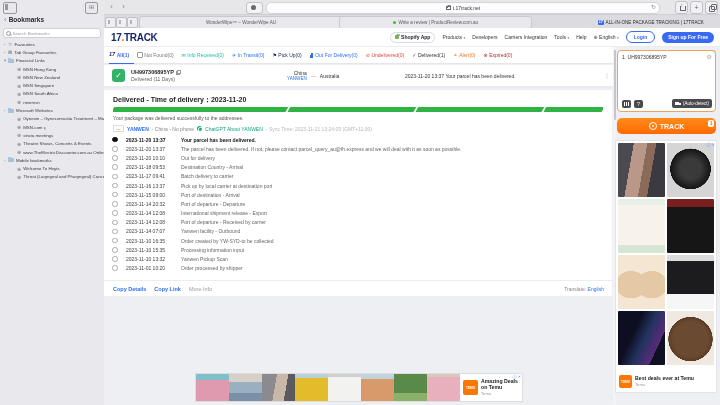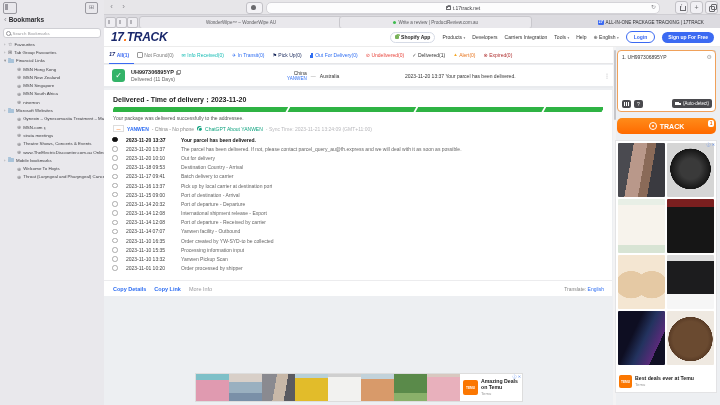--- a/index.html
+++ b/index.html
@@ -46,21 +46,21 @@
   .bm .chev{width:4px;color:#8a8a8e;font-size:4.4px;flex:none;}
   .bmic{flex:none;margin-right:2px;}
   .ic-star::before{content:"☆";color:#6a6a6e;font-size:5px;}
   .ic-tabgrp::before{content:"⊞";color:#6a6a6e;font-size:5px;}
   .ic-folder{width:6px;height:4px;background:#a9c3d9;border-radius:0.5px;position:relative;}
   .ic-folder::before{content:"";position:absolute;left:0;top:-1px;width:2.5px;height:1px;background:#a9c3d9;border-radius:0.5px 0.5px 0 0;}
   .ic-globe::before{content:"⊕";color:#7a7a7e;font-size:5px;}
   
   .page{position:absolute;left:104px;top:28px;right:0;bottom:0;background:#edeff2;}
   .siteheader{position:absolute;left:0;top:0;right:0;height:18px;background:#fff;border-bottom:1px solid #ececec;display:flex;align-items:center;}
-  .logo{margin-left:7px;font-weight:800;font-size:12px;font-style:italic;color:#19276b;letter-spacing:-0.3px;}
+  .logo{margin-left:7px;font-weight:800;font-size:10px;color:#19276b;letter-spacing:-0.3px;}
   .logo .l17{color:#19276b;}
   .logo .ldot{color:#ff6a00;}
   .mainnav{margin-left:auto;margin-right:6px;display:flex;align-items:center;gap:7px;font-size:5px;color:#333;}
   .shopify-pill{display:flex;align-items:center;gap:2px;border:1px solid #d6dbe6;border-radius:7px;padding:1.5px 4px;font-weight:bold;color:#222;}
   .shopbag{width:4px;height:4.5px;background:#79b259;border-radius:1px;position:relative;}
   .shopbag::before{content:"";position:absolute;left:0.8px;top:-1.2px;width:2px;height:1.4px;border:0.6px solid #79b259;border-bottom:none;border-radius:2px 2px 0 0;}
   .navitem{white-space:nowrap;}
   .caret{font-size:3.5px;color:#777;}
   .globe-sm{font-size:5px;color:#555;}
   .login-pill{border:1px solid #3b6af2;color:#3b6af2;border-radius:8px;padding:2px 7px;font-weight:bold;}

